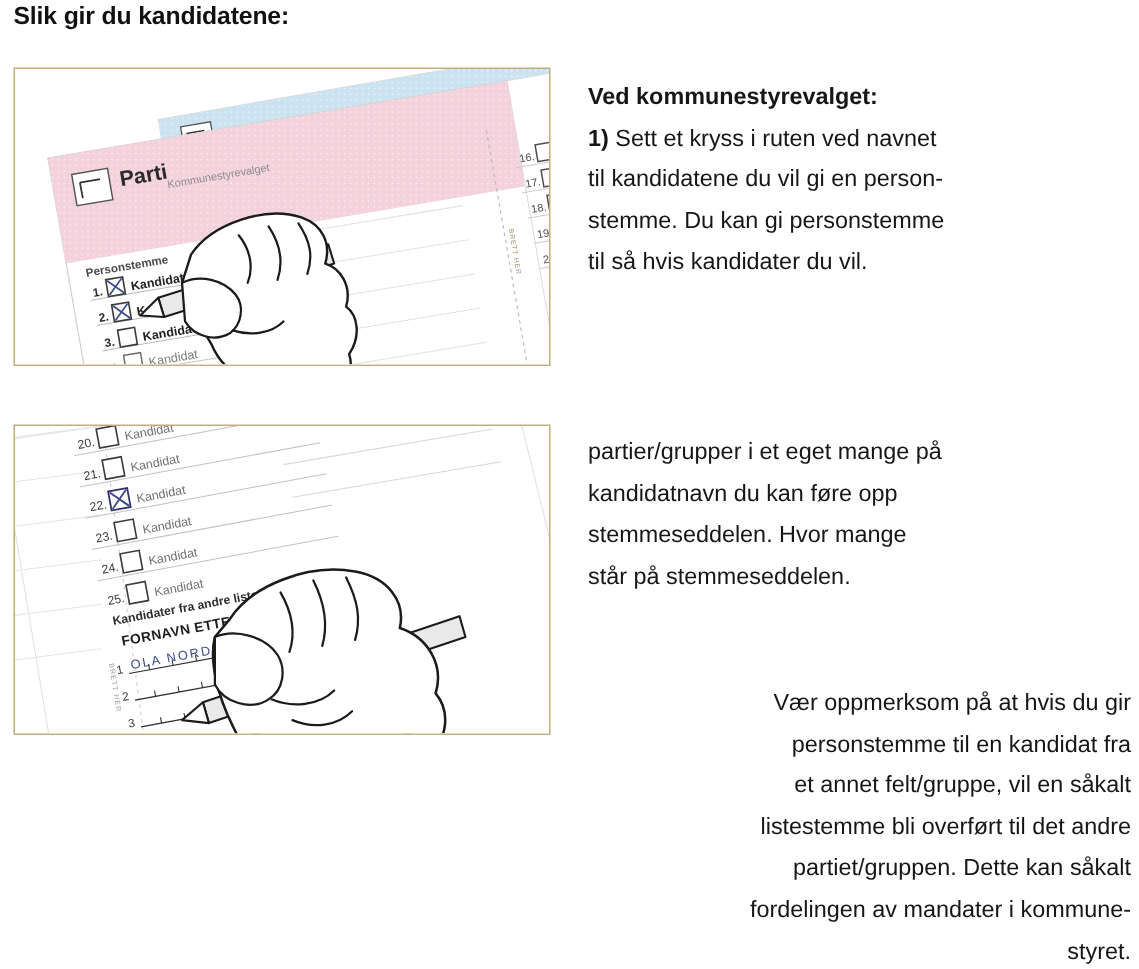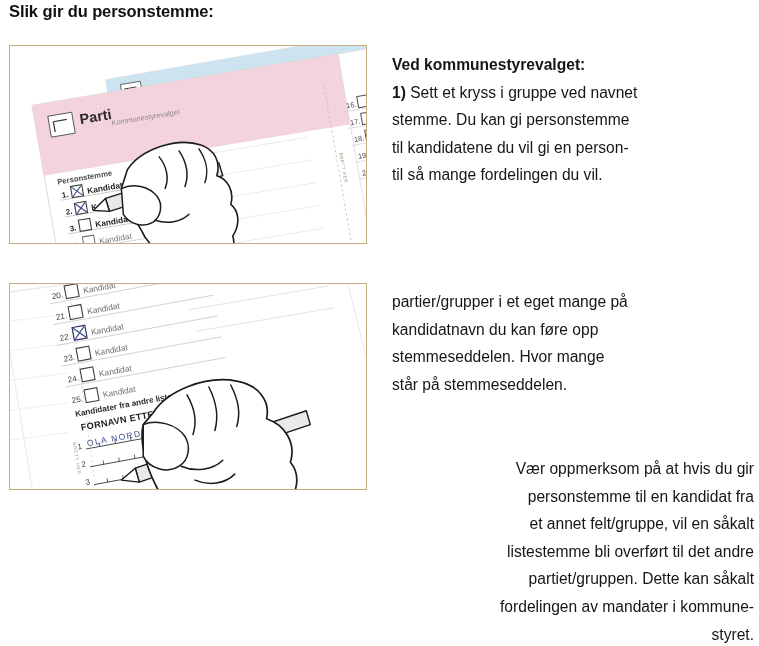--- a/index.html
+++ b/index.html
@@ -64,21 +64,21 @@
   }
   #block-1 { top: 47px; }
   #block-2 { top: 284px; }
   #block-3 { top: 451px; text-align: right; }
 
   .para-line { display: block; white-space: pre; }
 </style>
 </head>
 <body>
 
-<div class="page-title">Slik gir du personstemme:</div>
+<div class="page-title">Slik gir du kandidatene:</div>
 
 <div class="figure" id="figure-1">
   <svg class="fig-canvas" viewBox="0 0 358 199" preserveAspectRatio="none">
     <defs>
       <pattern id="dots1" width="4" height="4" patternUnits="userSpaceOnUse">
         <circle cx="1" cy="1" r="0.45" fill="#ffffff" opacity="0.85"></circle>
       </pattern>
       <pattern id="dotsgray" width="3.5" height="3.5" patternUnits="userSpaceOnUse">
         <circle cx="1" cy="1" r="0.5" fill="#c9c9c9"></circle>
       </pattern>
@@ -434,24 +434,24 @@
         <path d="M 248,258 C 262,272 282,280 304,280" stroke-width="1.7"></path>
         <ellipse cx="330" cy="278" rx="44" ry="30" fill="#e4e4e4" stroke="#1b1b1b" stroke-width="1.5"></ellipse>
         <ellipse cx="330" cy="278" rx="44" ry="30" fill="url(#dotsgray2)" stroke="none"></ellipse>
       </g>
     </g>
   </svg>
 </div>
 
 <div class="text-col para" id="block-1">
   <span class="para-line"><b class="lead">Ved kommunestyrevalget:</b><span></span></span>
-  <span class="para-line"><b class="lead">1)</b><span> Sett et kryss i gruppe ved navnet</span></span>
+  <span class="para-line"><b class="lead">1)</b><span> Sett et kryss i ruten ved navnet</span></span>
+  <span class="para-line"><span>til kandidatene du vil gi en person-</span></span>
   <span class="para-line"><span>stemme. Du kan gi personstemme</span></span>
-  <span class="para-line"><span>til kandidatene du vil gi en person-</span></span>
-  <span class="para-line"><span>til så mange fordelingen du vil.</span></span>
+  <span class="para-line"><span>til så hvis kandidater du vil.</span></span>
 </div>
 
 <div class="text-col para" id="block-2">
   <span class="para-line"><span>partier/grupper i et eget mange på</span></span>
   <span class="para-line"><span>kandidatnavn du kan føre opp</span></span>
   <span class="para-line"><span>stemmeseddelen. Hvor mange</span></span>
   <span class="para-line"><span>står på stemmeseddelen.</span></span>
 </div>
 
 <div class="text-col para" id="block-3">

